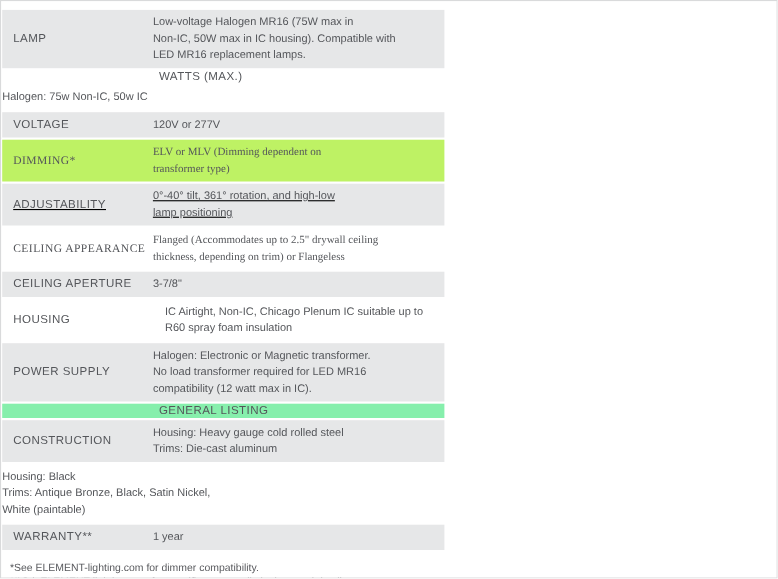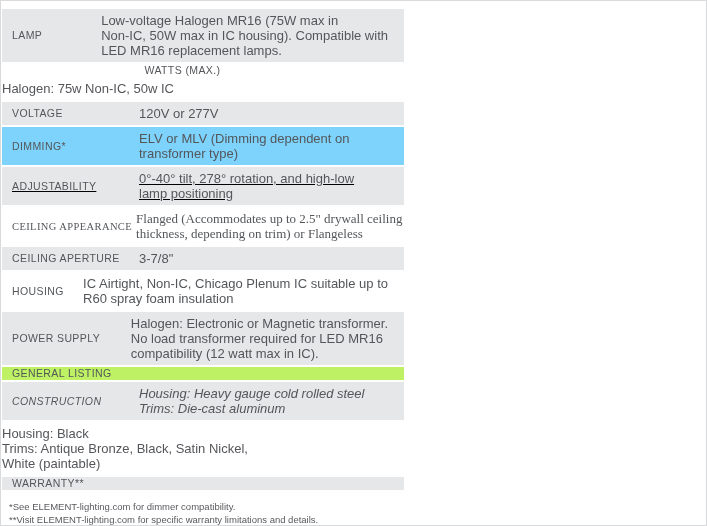--- a/index.html
+++ b/index.html
@@ -27,21 +27,21 @@
     align-self: center;
     font-size: 10.5px;
     line-height: 13px;
     letter-spacing: 0.4px;
     color: #54565a;
     white-space: pre;
   }
   .row .value {
     flex: 1;
     padding: 4px 16px 4px 0;
-    font-size: 13px;
+    font-size: 10px;
     line-height: 15px;
     color: #54565a;
     white-space: pre;
   }
   .footnotes {
     margin: 10px 0 0 8px;
     font-size: 9.5px;
     line-height: 13px;
     color: #595a5e;
   }
@@ -59,28 +59,28 @@
 LED MR16 replacement lamps.</div>
       </div>
       <div class="row" style="background: rgb(255, 255, 255); flex-direction: column;">
         <div class="label">WATTS (MAX.)</div>
         <div class="value">Halogen: 75w Non-IC, 50w IC</div>
       </div>
       <div class="row" style="background: rgb(230, 231, 232); justify-content: center;">
         <div class="label">VOLTAGE</div>
         <div class="value">120V or 277V</div>
       </div>
-      <div class="row" style="background: #7dd3fc;">
+      <div class="row" style="background: #bef264; font-family: Liberation Serif, serif;">
         <div class="label">DIMMING*</div>
         <div class="value">ELV or MLV (Dimming dependent on
 transformer type)</div>
       </div>
       <div class="row" style="background: rgb(230, 231, 232); text-decoration: underline;">
         <div class="label">ADJUSTABILITY</div>
-        <div class="value">0°-40° tilt, 278° rotation, and high-low
+        <div class="value">0°-40° tilt, 361° rotation, and high-low
 lamp positioning</div>
       </div>
       <div class="row" style="background: rgb(255, 255, 255); font-family: Liberation Serif, serif;">
         <div class="label">CEILING APPEARANCE</div>
         <div class="value">Flanged (Accommodates up to 2.5" drywall ceiling
 thickness, depending on trim) or Flangeless</div>
       </div>
       <div class="row" style="background: rgb(230, 231, 232);">
         <div class="label">CEILING APERTURE</div>
         <div class="value">3-7/8"</div>
@@ -89,35 +89,36 @@
         <div class="label">HOUSING</div>
         <div class="value">IC Airtight, Non-IC, Chicago Plenum IC suitable up to
 R60 spray foam insulation</div>
       </div>
       <div class="row" style="background: rgb(230, 231, 232);">
         <div class="label">POWER SUPPLY</div>
         <div class="value">Halogen: Electronic or Magnetic transformer.
 No load transformer required for LED MR16
 compatibility (12 watt max in IC).</div>
       </div>
-      <div class="row" style="background: #bef264;">
+      <div class="row" style="background: #86efac; flex-direction: column;">
         <div class="label">GENERAL LISTING</div>
       </div>
-      <div class="row" style="background: rgb(230, 231, 232); font-style: italic;">
+      <div class="row" style="background: rgb(230, 231, 232);">
         <div class="label">CONSTRUCTION</div>
         <div class="value">Housing: Heavy gauge cold rolled steel
 Trims: Die-cast aluminum</div>
       </div>
       <div class="row" style="background: rgb(255, 255, 255);">
         <div class="value">Housing: Black
 Trims: Antique Bronze, Black, Satin Nickel,
 White (paintable)</div>
       </div>
       <div class="row" style="background: rgb(230, 231, 232);">
         <div class="label">WARRANTY**</div>
+        <div class="value">1 year</div>
       </div>
     </div>
 
   <div class="footnotes">
     <div>*See ELEMENT-lighting.com for dimmer compatibility.</div>
     <div>**Visit ELEMENT-lighting.com for specific warranty limitations and details.</div>
   </div>
 
 </div>
 

